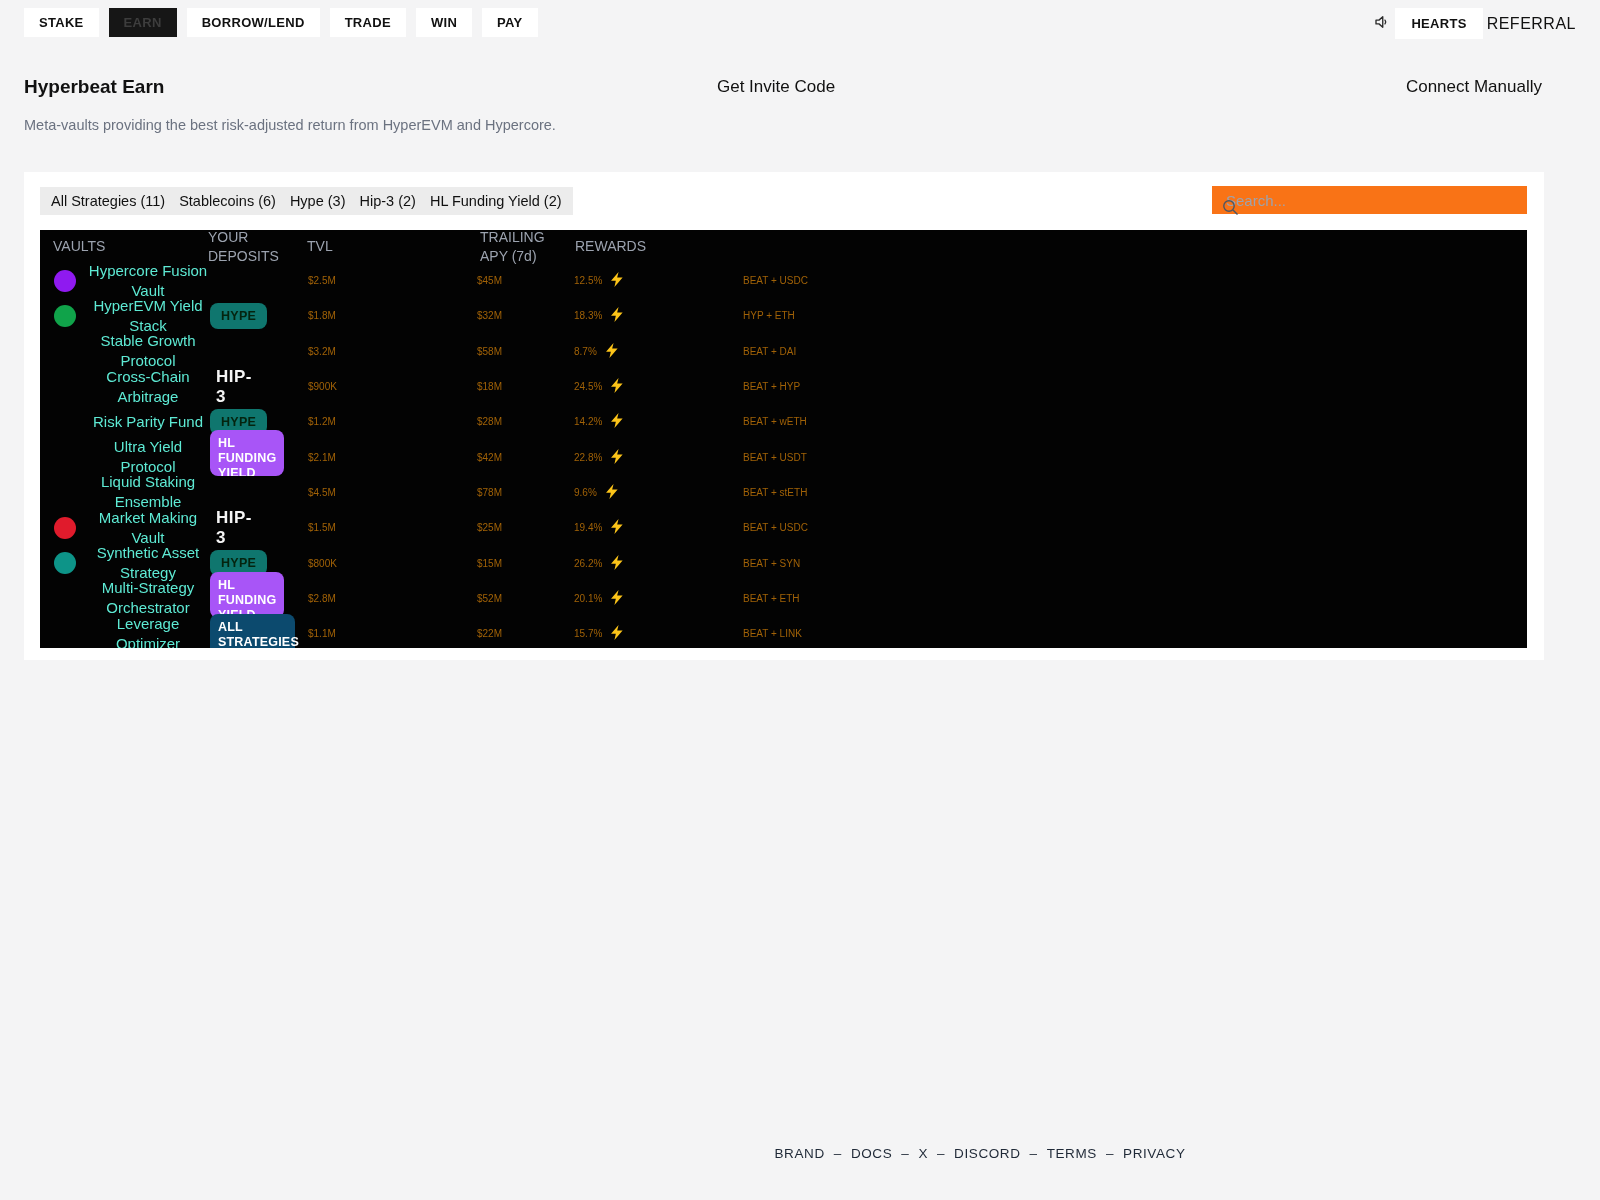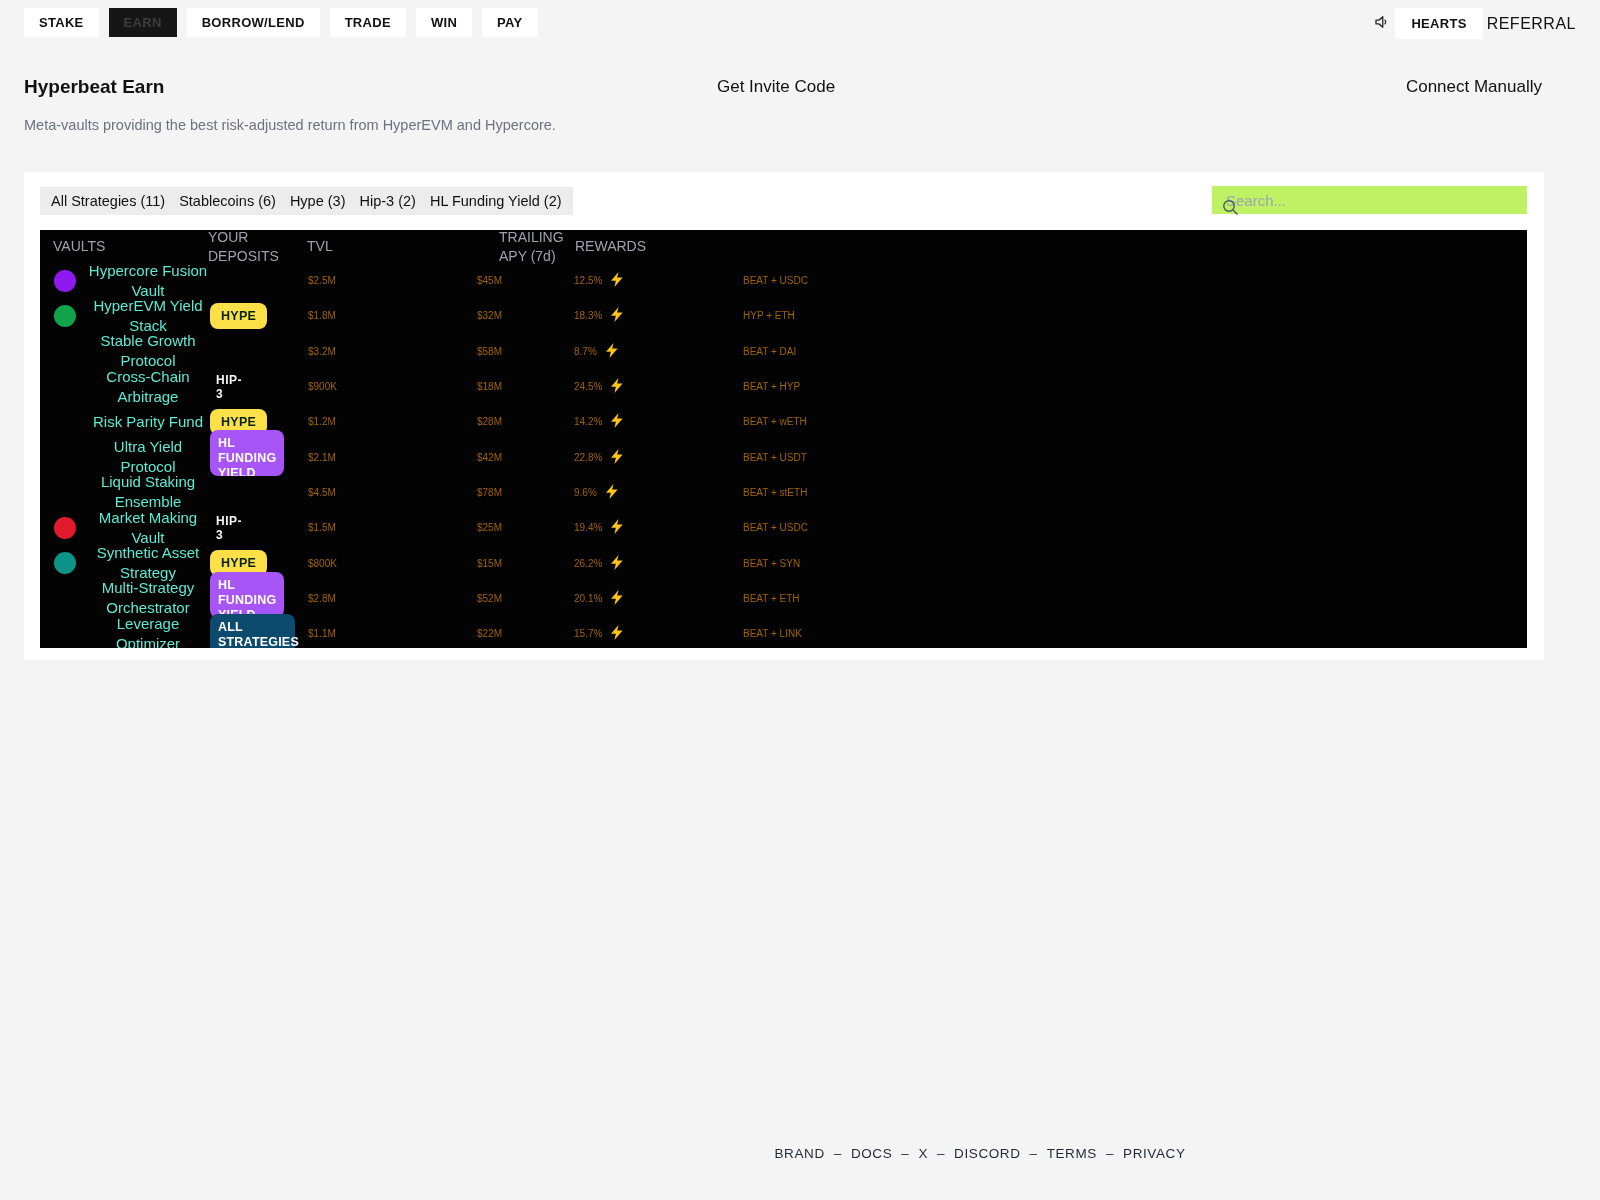--- a/index.html
+++ b/index.html
@@ -41,41 +41,41 @@
   .card { position:absolute; left:24px; top:172px; width:1520px; height:488px; background:#ffffff; }
 
   .tabstrip {
     position:absolute; left:16px; top:15px; height:28px;
     background:#ececec; display:inline-flex; align-items:center; padding:0 4px;
   }
   .tab { font-size:14.5px; color:#111; padding:0 7px; cursor:pointer; white-space:nowrap; }
 
   .searchwrap { position:absolute; top:14px; right:17px; width:315px; height:28px; }
   .searchinput {
-    width:100%; height:100%; background:#bef264; border:none; outline:none;
+    width:100%; height:100%; background:#f97316; border:none; outline:none;
     font-family:"Liberation Sans",sans-serif; font-size:15px; color:#374151;
     padding:0 10px 0 14px;
   }
   .searchinput::placeholder { color:#9ca3af; }
   .searchicon { position:absolute; left:10px; top:13px; pointer-events:none; }
 
   
   .vaulttable {
     position:absolute; left:16px; top:58px; width:1487px; height:418px;
     background:#030303; overflow:hidden;
   }
   .thead { position:relative; height:33px; }
   .th {
     position:absolute; top:0; height:33px; display:flex; align-items:center;
     color:#9ca3af; font-size:14px; line-height:19px;
   }
   .th-vaults   { left:13px;  }
   .th-deposits { left:168px; width:85px; }
   .th-tvl      { left:267px; }
-  .th-apy      { left:459px; width:80px; }
+  .th-apy      { left:440px; width:80px; }
   .th-rewards  { left:535px; }
 
   .row { position:relative; height:35.3px; cursor:pointer; }
   .dot { position:absolute; left:14px; top:50%; width:22px; height:22px; border-radius:50%; transform:translateY(-50%); }
   .vname {
     position:absolute; left:48px; top:50%; transform:translateY(-50%);
     width:120px; font-size:15px; line-height:20px; color:#5eead4;text-align:center;
   }
   .cell {
     position:absolute; top:0; height:100%; display:flex; align-items:center;
@@ -86,26 +86,26 @@
   .c-rwd  { left:534px; gap:7px; }
   .c-pair { left:703px; }
 
   .badgecell { position:absolute; left:170px; top:0; height:100%; }
   .badge {
     position:absolute; left:0; font-weight:bold; border-radius:8px;
     display:block; white-space:normal;
   }
   .badge-hype {
     top:50%; transform:translateY(-50%);
-    background:#fde047; color:#04240f; font-size:12.5px;
+    background:#0f766e; color:#04240f; font-size:12.5px;
     padding:6px 11px; letter-spacing:.3px;
   }
   .badge-hip3 {
     top:50%; left:6px; transform:translateY(-50%);
-    background:transparent; color:#f5f5f5; font-size:12px; letter-spacing:.5px;
+    background:transparent; color:#f5f5f5; font-size:17px; letter-spacing:.5px;
   }
   .badge-hl {
     top:-9px; width:74px; height:46px; overflow:hidden;
     background:#a855f7; color:#ffffff; font-size:12.5px; line-height:15px;
     padding:6px 8px; letter-spacing:.2px;
   }
   .badge-all {
     top:-2px; width:85px;
     background:#0c4a6e; color:#ffffff; font-size:12.5px; line-height:15px;
     padding:6px 8px; letter-spacing:.2px;

